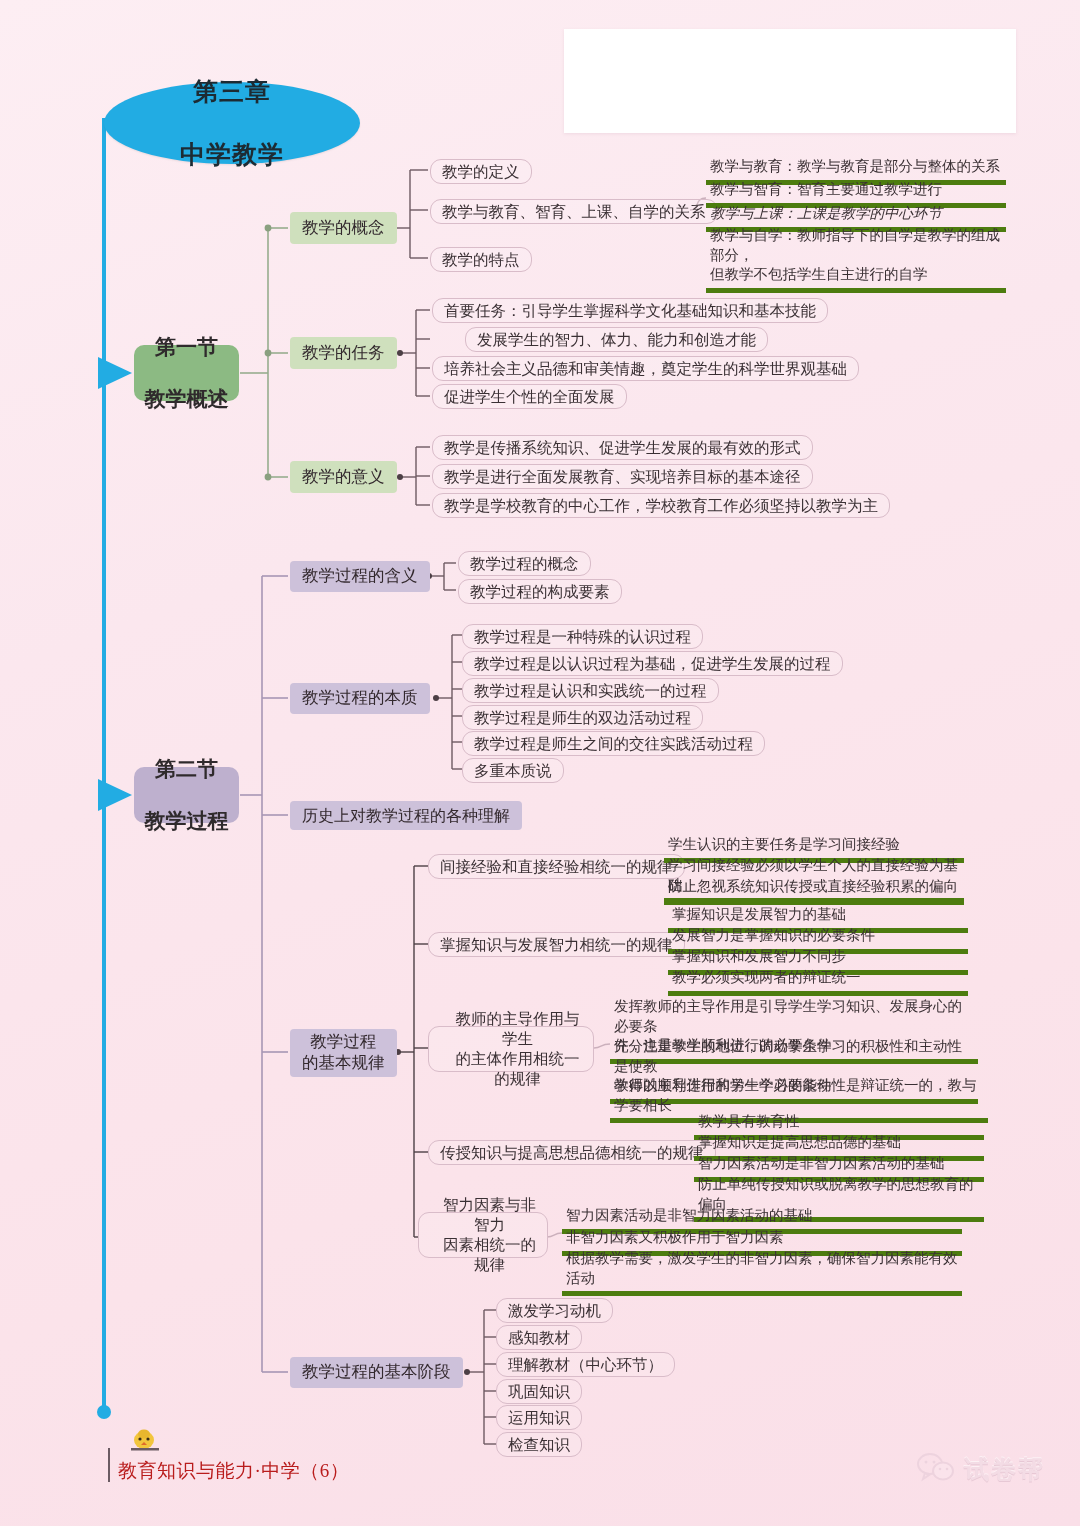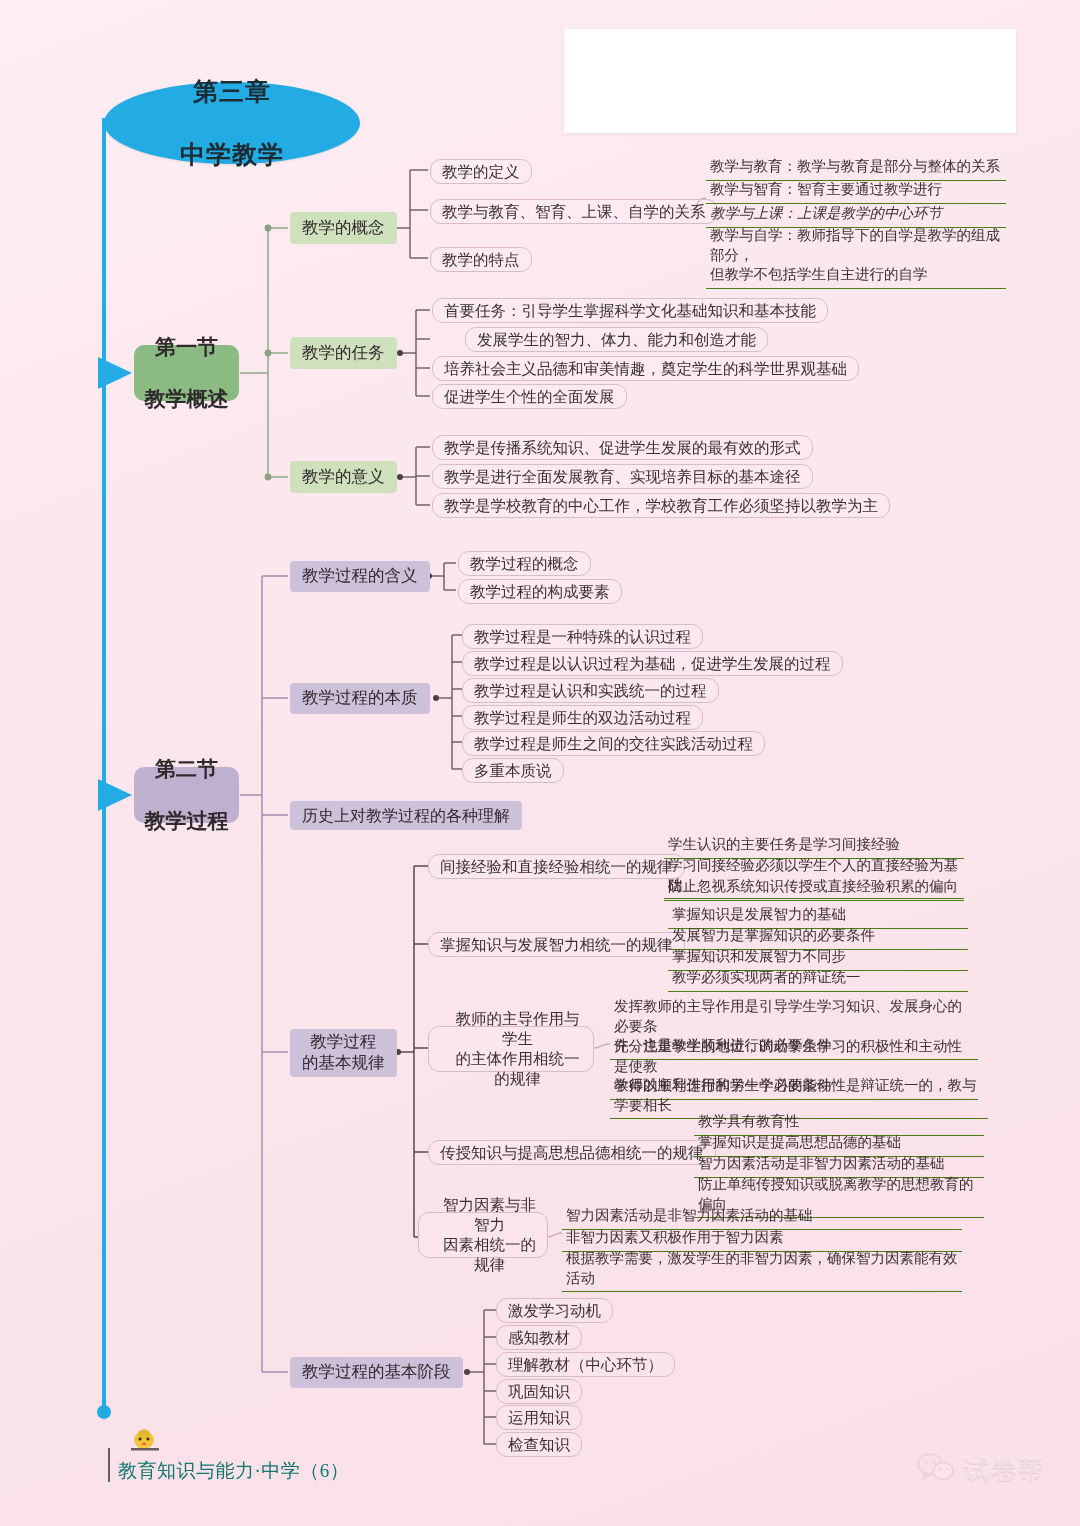--- a/index.html
+++ b/index.html
@@ -37,31 +37,31 @@
   
   .l3 {
     border:1px solid #d9bcc9; border-radius:11px;
     background:rgba(255,255,255,0.13);
     font-size:15.5px; padding:3px 11px; color:#3a3034; white-space:nowrap;
   }
   .l3.wrap { white-space:pre-line; line-height:1.3;padding-left:24px; }
 
   
   .detail { position:absolute; font-size:14.5px; color:#3a3034;
-            border-bottom:1px solid #4d7c0f; padding:2px 4px 3px 4px;
+            border-bottom:5px solid #4d7c0f; padding:2px 4px 3px 4px;
             line-height:1.35; white-space:pre-line; }
 
   
   .white-box { position:absolute; left:564px; top:29px; width:452px; height:104px;
                background:#fff; box-shadow:0 1px 3px rgba(180,140,160,.18); }
 
   
   .footer { position:absolute; left:118px; top:1458px; display:flex; align-items:center; }
   .footer-rule { position:absolute; left:108px; top:1448px; width:2px; height:34px; background:#6b5b63; }
-  .footer-text { font-size:19px; color:#0f766e; letter-spacing:.5px; }
+  .footer-text { font-size:19px; color:#b91c1c; letter-spacing:.5px; }
   .chick { position:absolute; left:128px; top:1428px; width:34px; height:28px; }
 
   .watermark { position:absolute; left:916px; top:1452px; display:flex; align-items:center; gap:6px;
                opacity:.55; }
   .wm-text { font-size:25px; font-weight:bold; color:#efd9e3;
              text-shadow:0 1px 0 #d8b7c6, 0 -1px 0 #ffffff; letter-spacing:2px; }
 </style>
 </head>
 <body>
 

